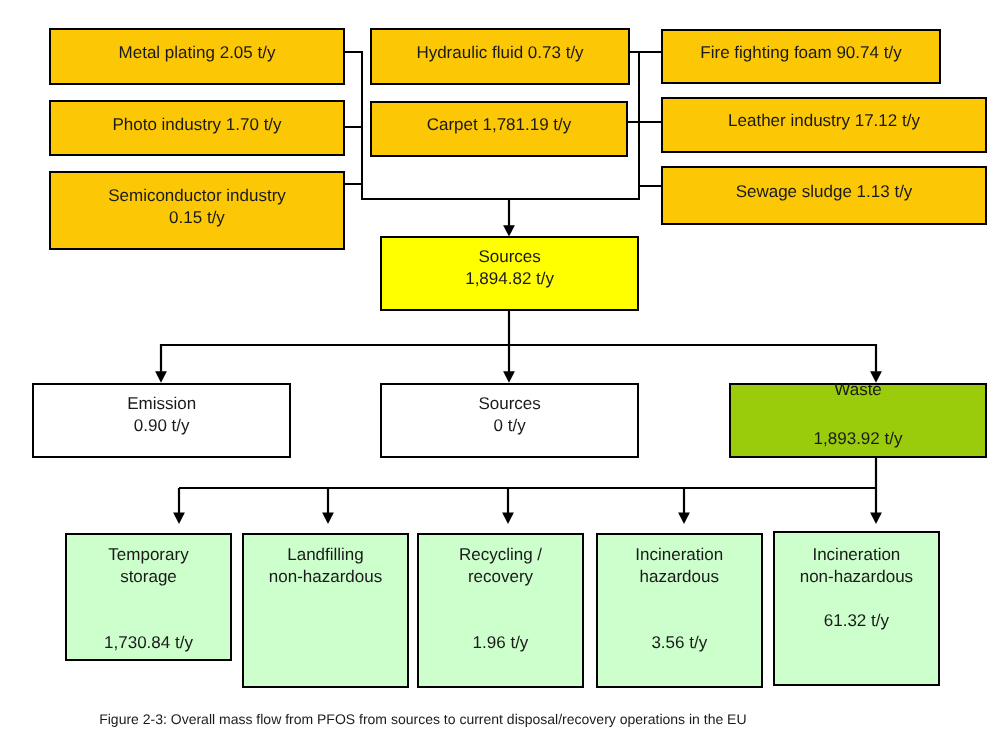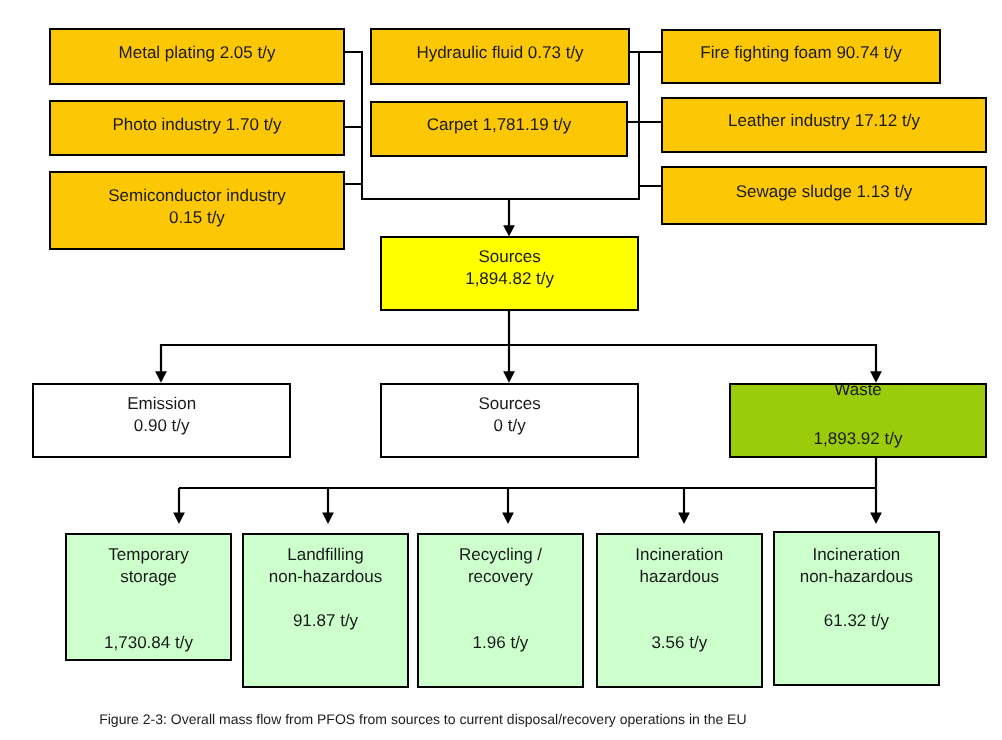--- a/index.html
+++ b/index.html
@@ -150,21 +150,20 @@
 </div>
 <div>
 <div class="box dbox fill-dest" style="left:64.9px;top:532.8px;width:167.2px;height:128px;">
         <span class="ln nm">Temporary</span>
         <span class="ln">storage</span>
         <span class="ln val" style="top:97px">1,730.84 t/y</span>
       </div>
 <div class="box dbox fill-dest" style="left:242.0px;top:532.8px;width:167.0px;height:155.0px;">
         <span class="ln nm">Landfilling</span>
         <span class="ln">non-hazardous</span>
-        <span class="ln val" style="top:75px">91.87 t/y</span>
       </div>
 <div class="box dbox fill-dest" style="left:416.9px;top:532.8px;width:167.2px;height:155.0px;">
         <span class="ln nm">Recycling /</span>
         <span class="ln">recovery</span>
         <span class="ln val" style="top:97px">1.96 t/y</span>
       </div>
 <div class="box dbox fill-dest" style="left:595.8px;top:532.8px;width:167.0px;height:155.0px;">
         <span class="ln nm">Incineration</span>
         <span class="ln">hazardous</span>
         <span class="ln val" style="top:97px">3.56 t/y</span>

